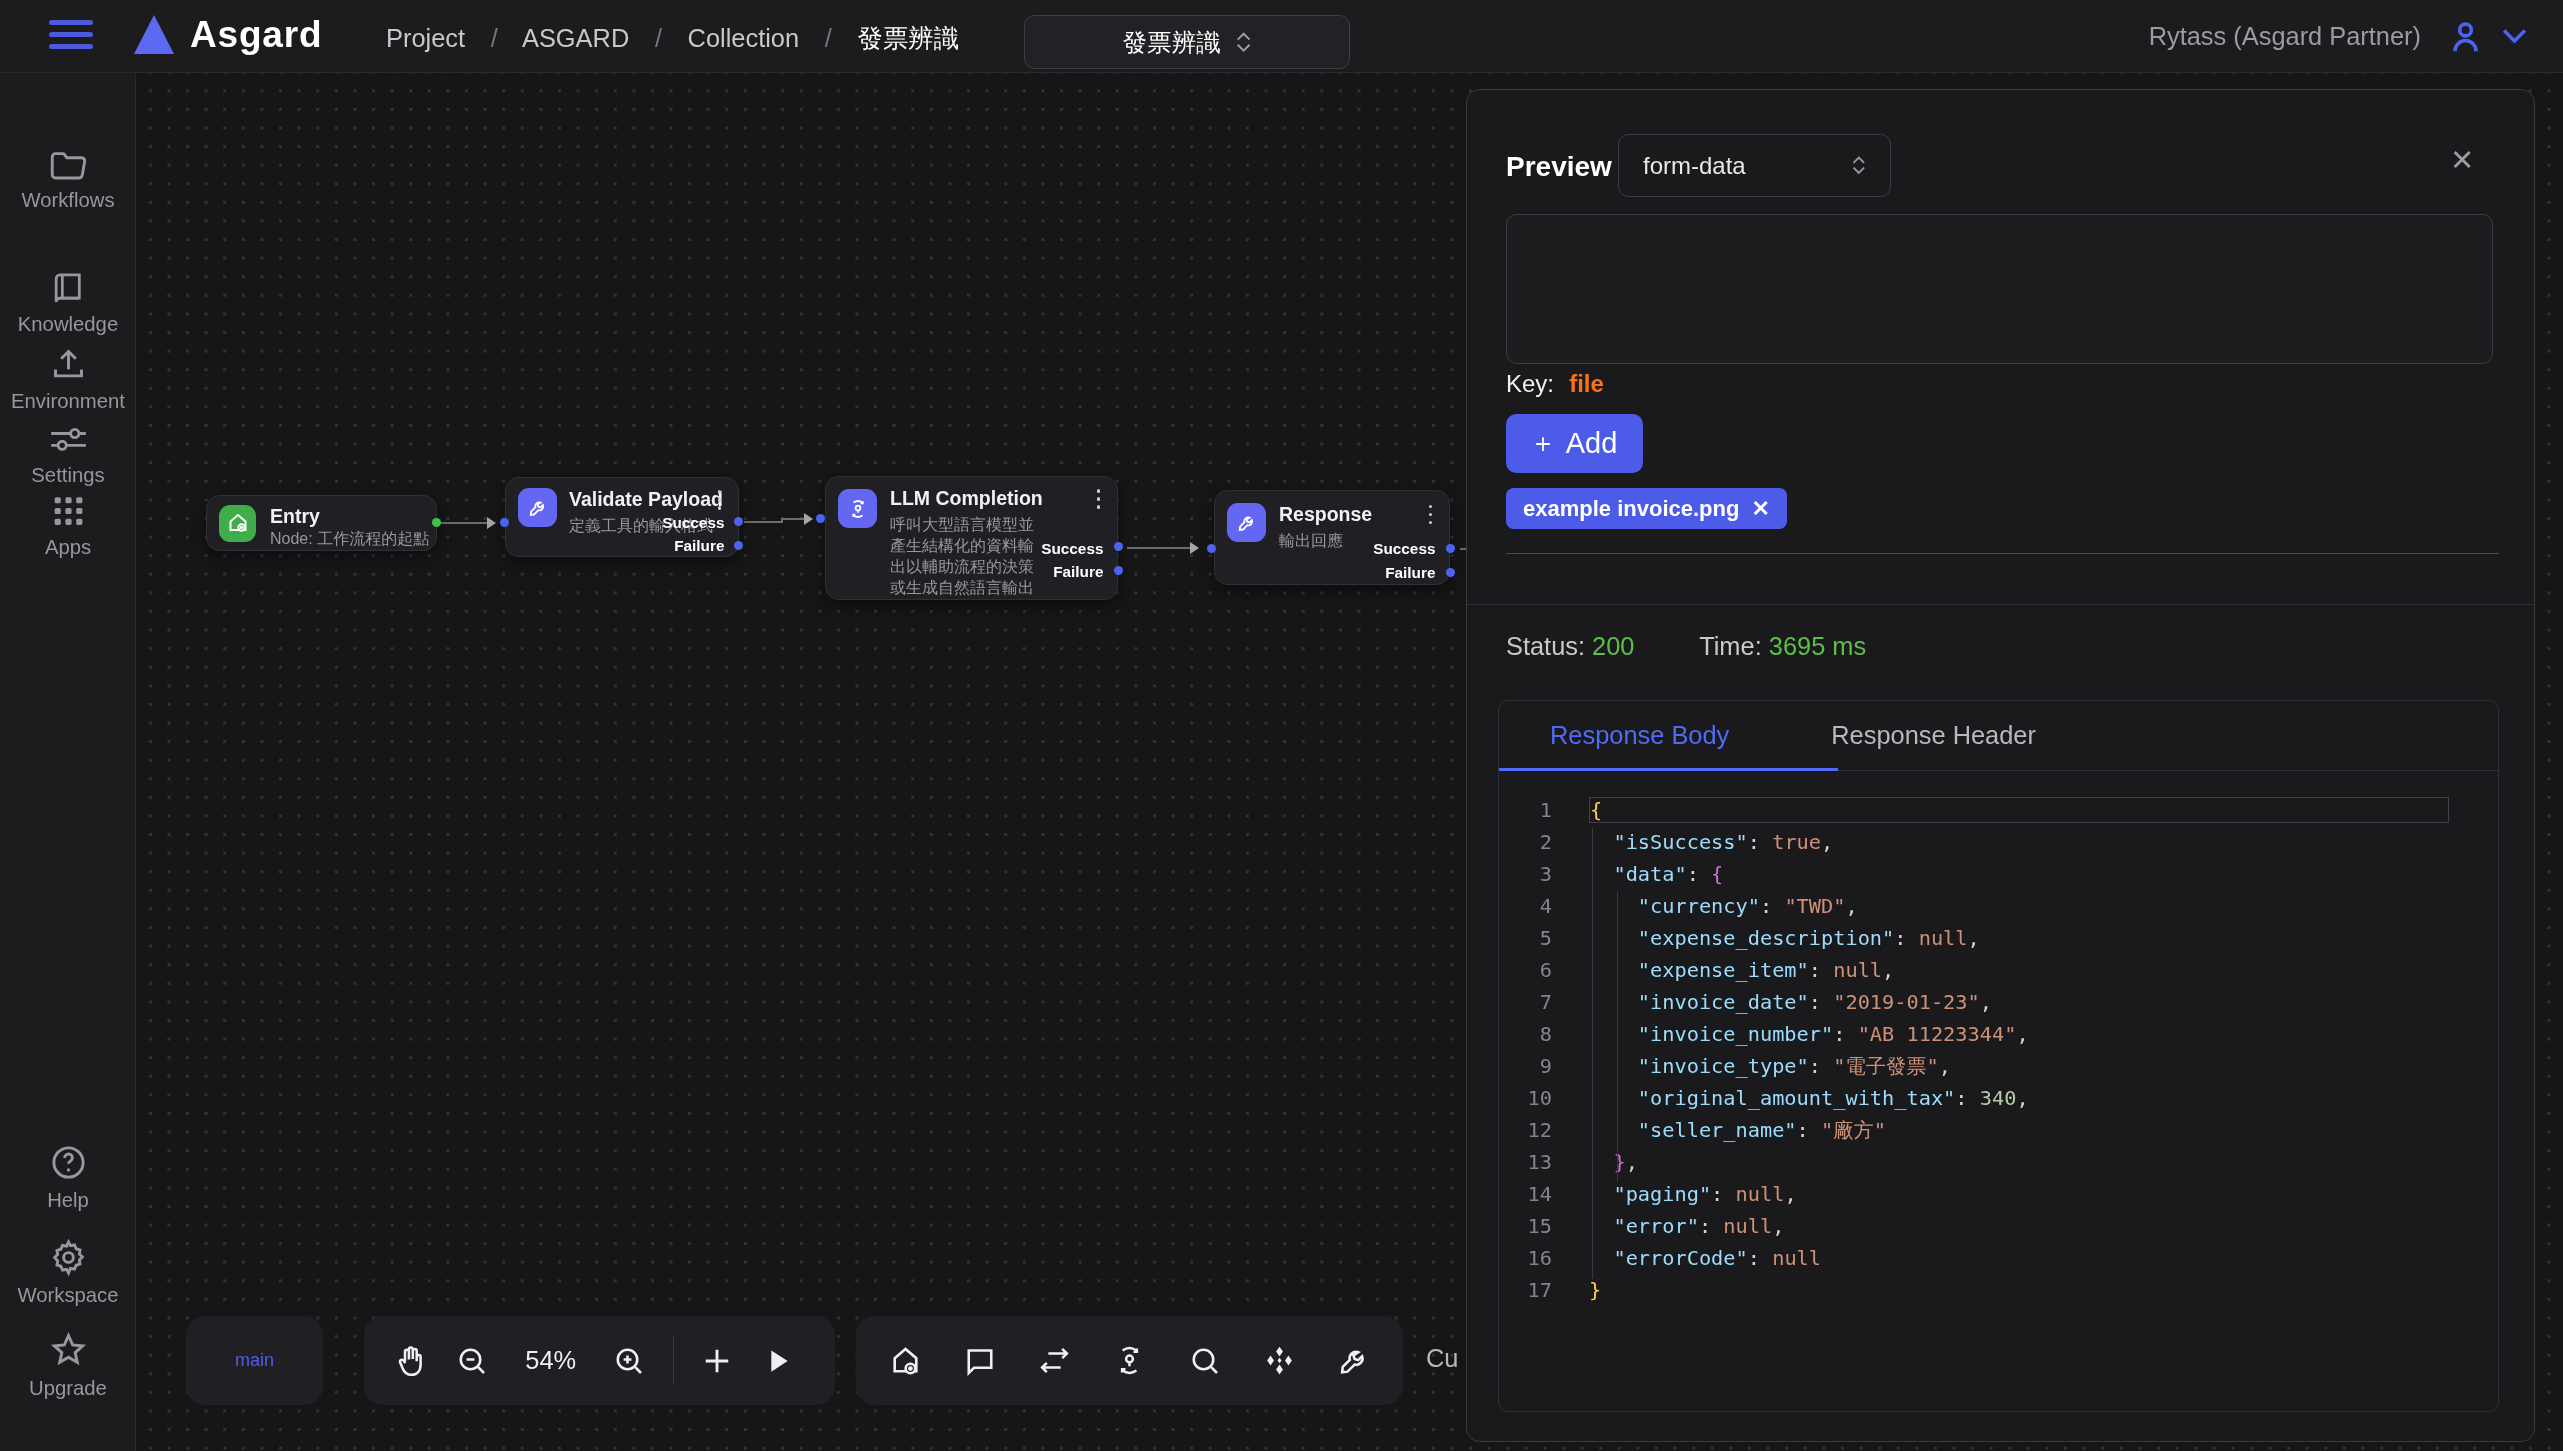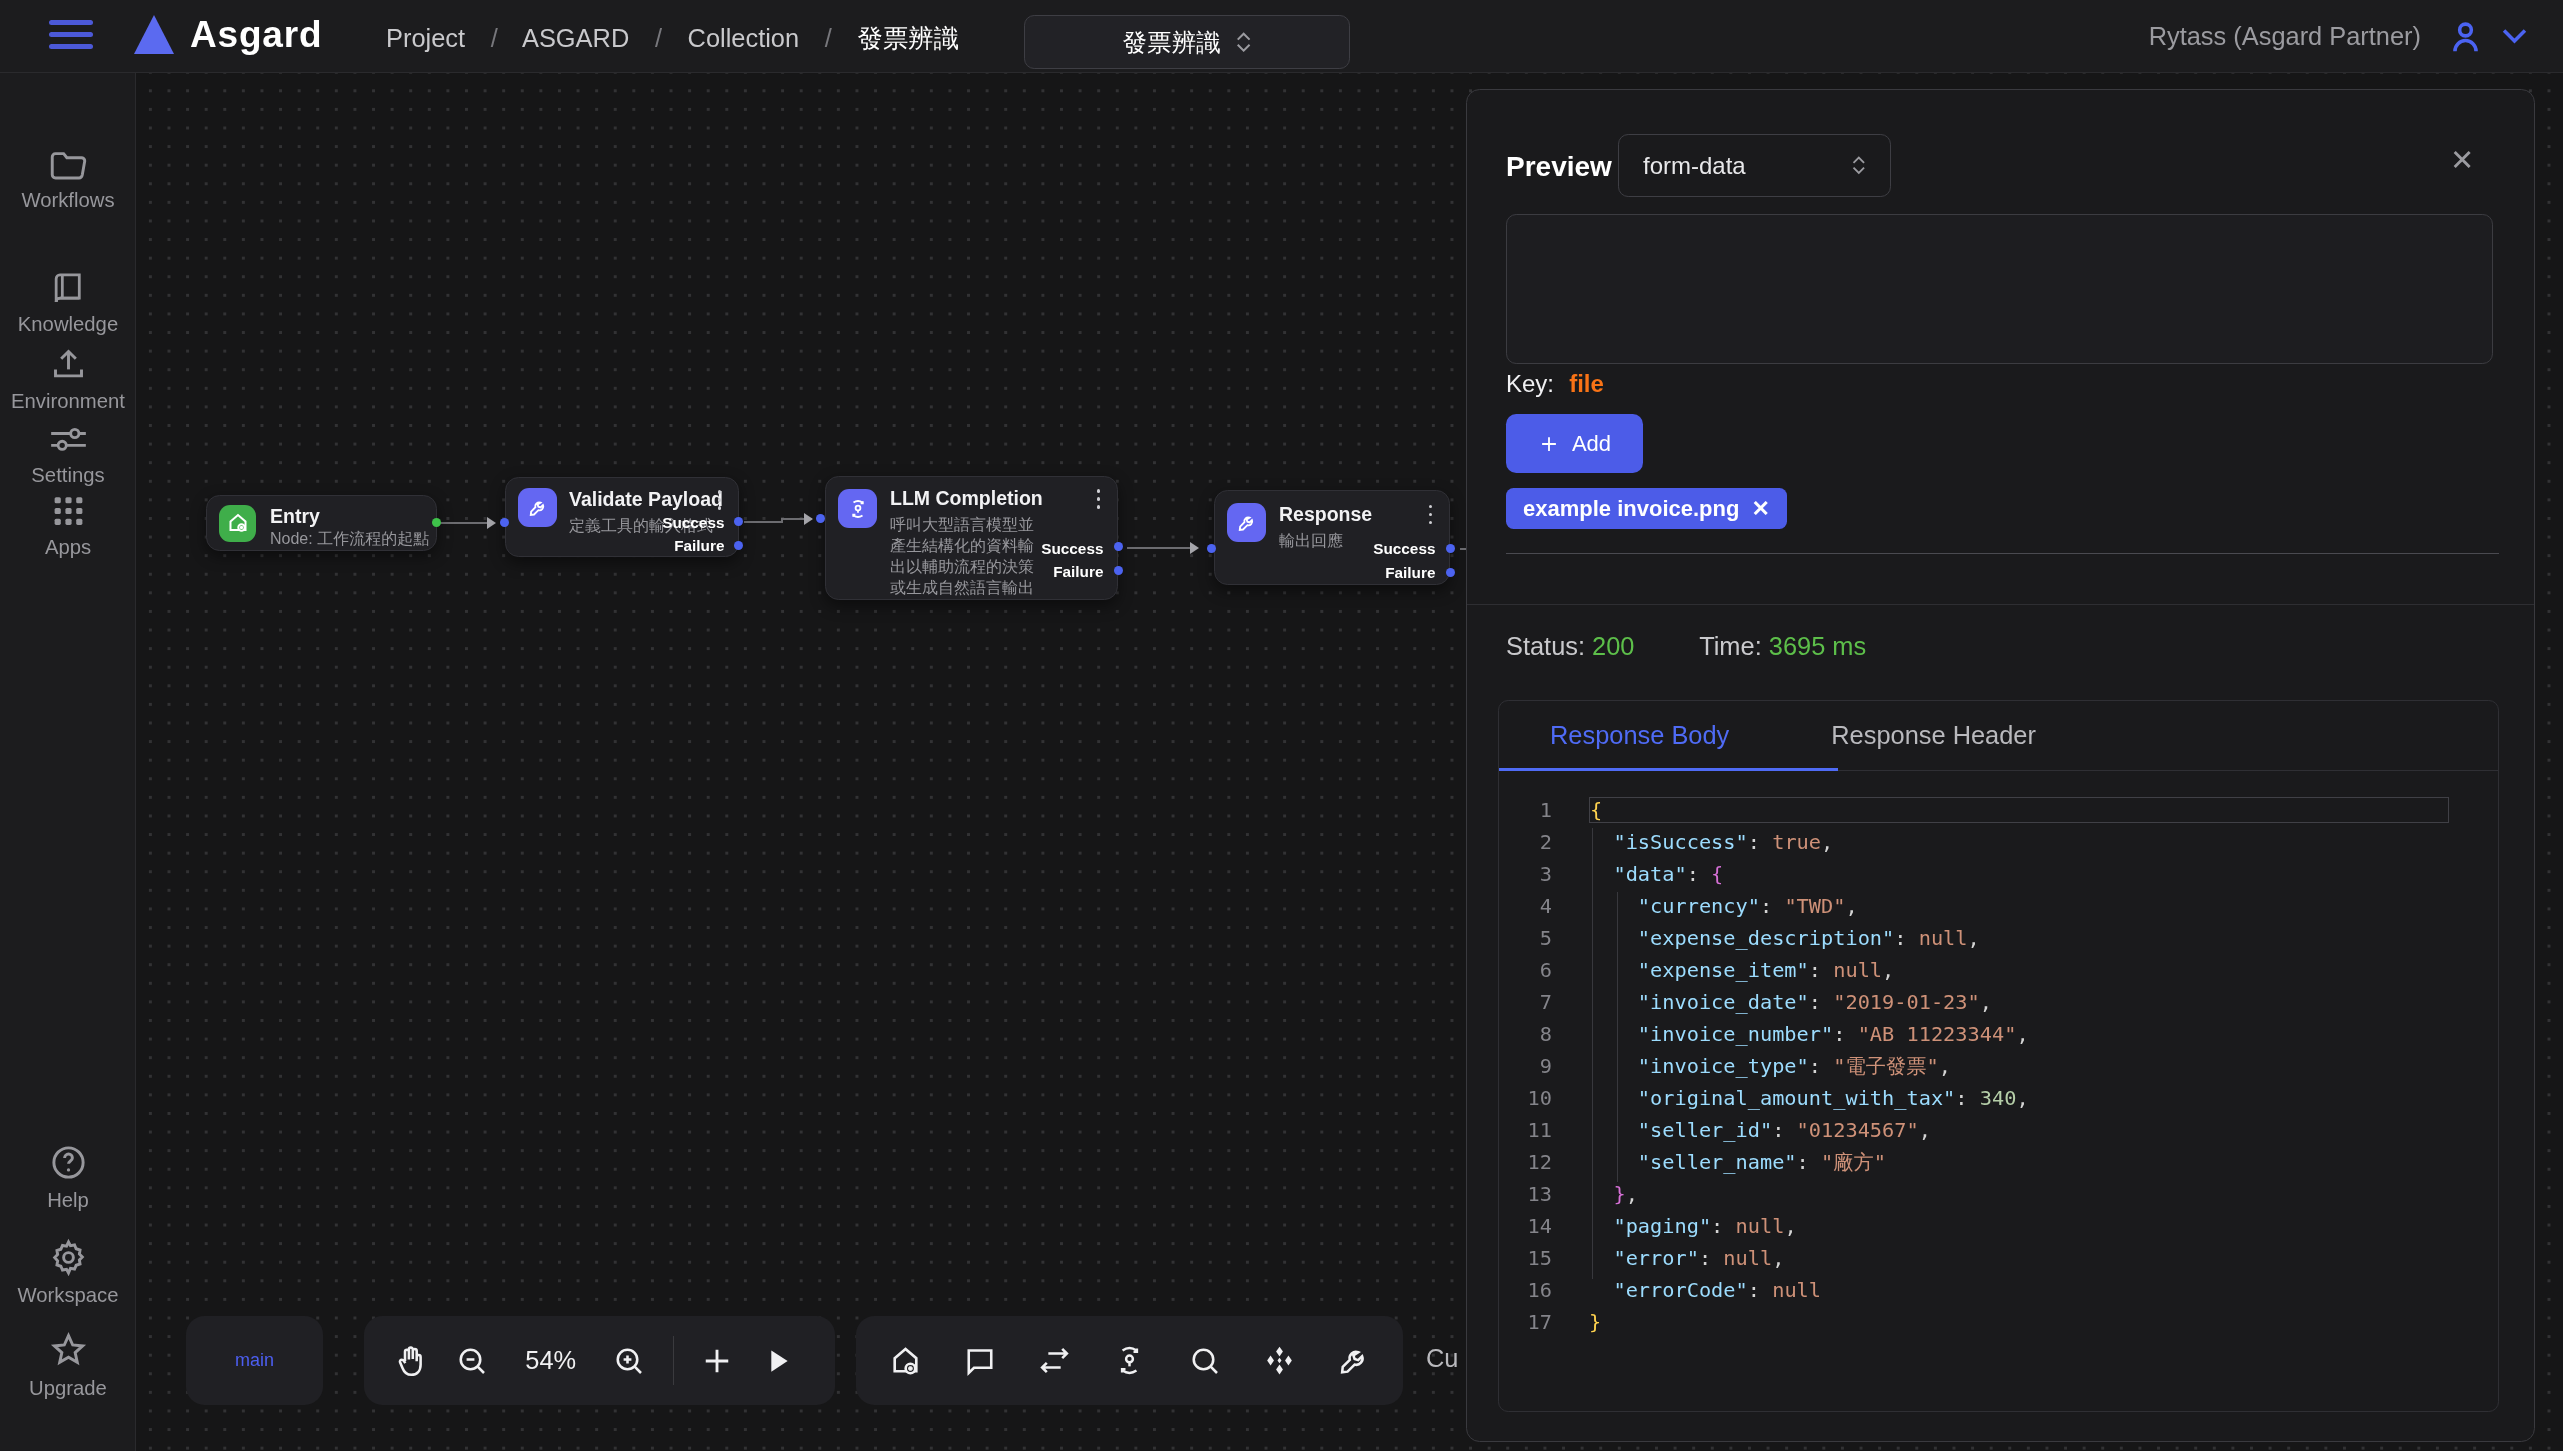--- a/index.html
+++ b/index.html
@@ -79,21 +79,21 @@
   .ctype-select { left:151px; top:44px; width:273px; height:63px; border:0.8px solid #3e3e44;
                   border-radius:10.2px; color:#e8e8ea; font-size:24px; display:flex;
                   align-items:center; padding:0 24px; justify-content:space-between; cursor:pointer; }
   .panel-close { left:983px; top:53px; font-size:29px; color:#9b9ba0; cursor:pointer; }
   .upload-box { left:39px; top:124px; width:987px; height:150px; border:0.8px solid #3c3c41;
                 border-radius:10.2px; background:#1d1d20; }
   .key-row { left:39px; top:280px; font-size:24px; }
   .key-label { color:#f0f0f2; } .key-value { color:#f97316; font-weight:bold; margin-left:8.5px; }
   .add-btn { left:39px; top:324px; width:137px; height:59px; background:#4c5ce8; border-radius:10.2px;
              display:flex; align-items:center; justify-content:center; gap:12px; color:#fff;
-             font-size:22px; cursor:pointer; }
+             font-size:29px; cursor:pointer; }
   .file-chip { left:39px; top:398px; height:41px; background:#4c5ce8; border-radius:7.6px;
                display:inline-flex; align-items:center; padding:0 17px; gap:12px; color:#fff;
                font-size:22px; font-weight:bold; }
   .chip-x { cursor:pointer; font-weight:bold; font-size:22px; }
   .divider-a { left:39px; top:463px; width:993px; height:0.8px; background:#4a4a50; }
   .divider-b { left:0; top:514px; width:1067px; height:0.8px; background:#2e2e32; }
   .status-row { left:39px; top:542px; font-size:25.4px; color:#c9c9cc; }
   .status-row .green { color:#5dbf4a; }
   .status-row .gap { display:inline-block; width:51px; }
   .resp-box { left:31px; top:610px; width:1001px; height:712px; border:0.8px solid #2f2f34;
@@ -479,21 +479,20 @@
       <div class="code-line current"><span class="num">1</span><span class="src"><span class="c-b1">{</span></span></div>
           <div class="code-line"><span class="num">2</span><span class="src"><span class="c-p">  </span><span class="c-k">"isSuccess"</span><span class="c-p">: </span><span class="c-l">true</span><span class="c-p">,</span></span></div>
           <div class="code-line"><span class="num">3</span><span class="src"><span class="c-p">  </span><span class="c-k">"data"</span><span class="c-p">: </span><span class="c-b2">{</span></span></div>
           <div class="code-line"><span class="num">4</span><span class="src"><span class="c-p">    </span><span class="c-k">"currency"</span><span class="c-p">: </span><span class="c-s">"TWD"</span><span class="c-p">,</span></span></div>
           <div class="code-line"><span class="num">5</span><span class="src"><span class="c-p">    </span><span class="c-k">"expense_description"</span><span class="c-p">: </span><span class="c-l">null</span><span class="c-p">,</span></span></div>
           <div class="code-line"><span class="num">6</span><span class="src"><span class="c-p">    </span><span class="c-k">"expense_item"</span><span class="c-p">: </span><span class="c-l">null</span><span class="c-p">,</span></span></div>
           <div class="code-line"><span class="num">7</span><span class="src"><span class="c-p">    </span><span class="c-k">"invoice_date"</span><span class="c-p">: </span><span class="c-s">"2019-01-23"</span><span class="c-p">,</span></span></div>
           <div class="code-line"><span class="num">8</span><span class="src"><span class="c-p">    </span><span class="c-k">"invoice_number"</span><span class="c-p">: </span><span class="c-s">"AB 11223344"</span><span class="c-p">,</span></span></div>
           <div class="code-line"><span class="num">9</span><span class="src"><span class="c-p">    </span><span class="c-k">"invoice_type"</span><span class="c-p">: </span><span class="c-s">"電子發票"</span><span class="c-p">,</span></span></div>
           <div class="code-line"><span class="num">10</span><span class="src"><span class="c-p">    </span><span class="c-k">"original_amount_with_tax"</span><span class="c-p">: </span><span class="c-n">340</span><span class="c-p">,</span></span></div>
-          <div class="code-line"><span class="num">11</span><span class="src"><span class="c-p">    </span><span class="c-k">"seller_id"</span><span class="c-p">: </span><span class="c-s">"01234567"</span><span class="c-p">,</span></span></div>
           <div class="code-line"><span class="num">12</span><span class="src"><span class="c-p">    </span><span class="c-k">"seller_name"</span><span class="c-p">: </span><span class="c-s">"廠方"</span></span></div>
           <div class="code-line"><span class="num">13</span><span class="src"><span class="c-p">  </span><span class="c-b2">}</span><span class="c-p">,</span></span></div>
           <div class="code-line"><span class="num">14</span><span class="src"><span class="c-p">  </span><span class="c-k">"paging"</span><span class="c-p">: </span><span class="c-l">null</span><span class="c-p">,</span></span></div>
           <div class="code-line"><span class="num">15</span><span class="src"><span class="c-p">  </span><span class="c-k">"error"</span><span class="c-p">: </span><span class="c-l">null</span><span class="c-p">,</span></span></div>
           <div class="code-line"><span class="num">16</span><span class="src"><span class="c-p">  </span><span class="c-k">"errorCode"</span><span class="c-p">: </span><span class="c-l">null</span></span></div>
           <div class="code-line"><span class="num">17</span><span class="src"><span class="c-b1">}</span></span></div>
         </div>
     </div>
   </div>
 

